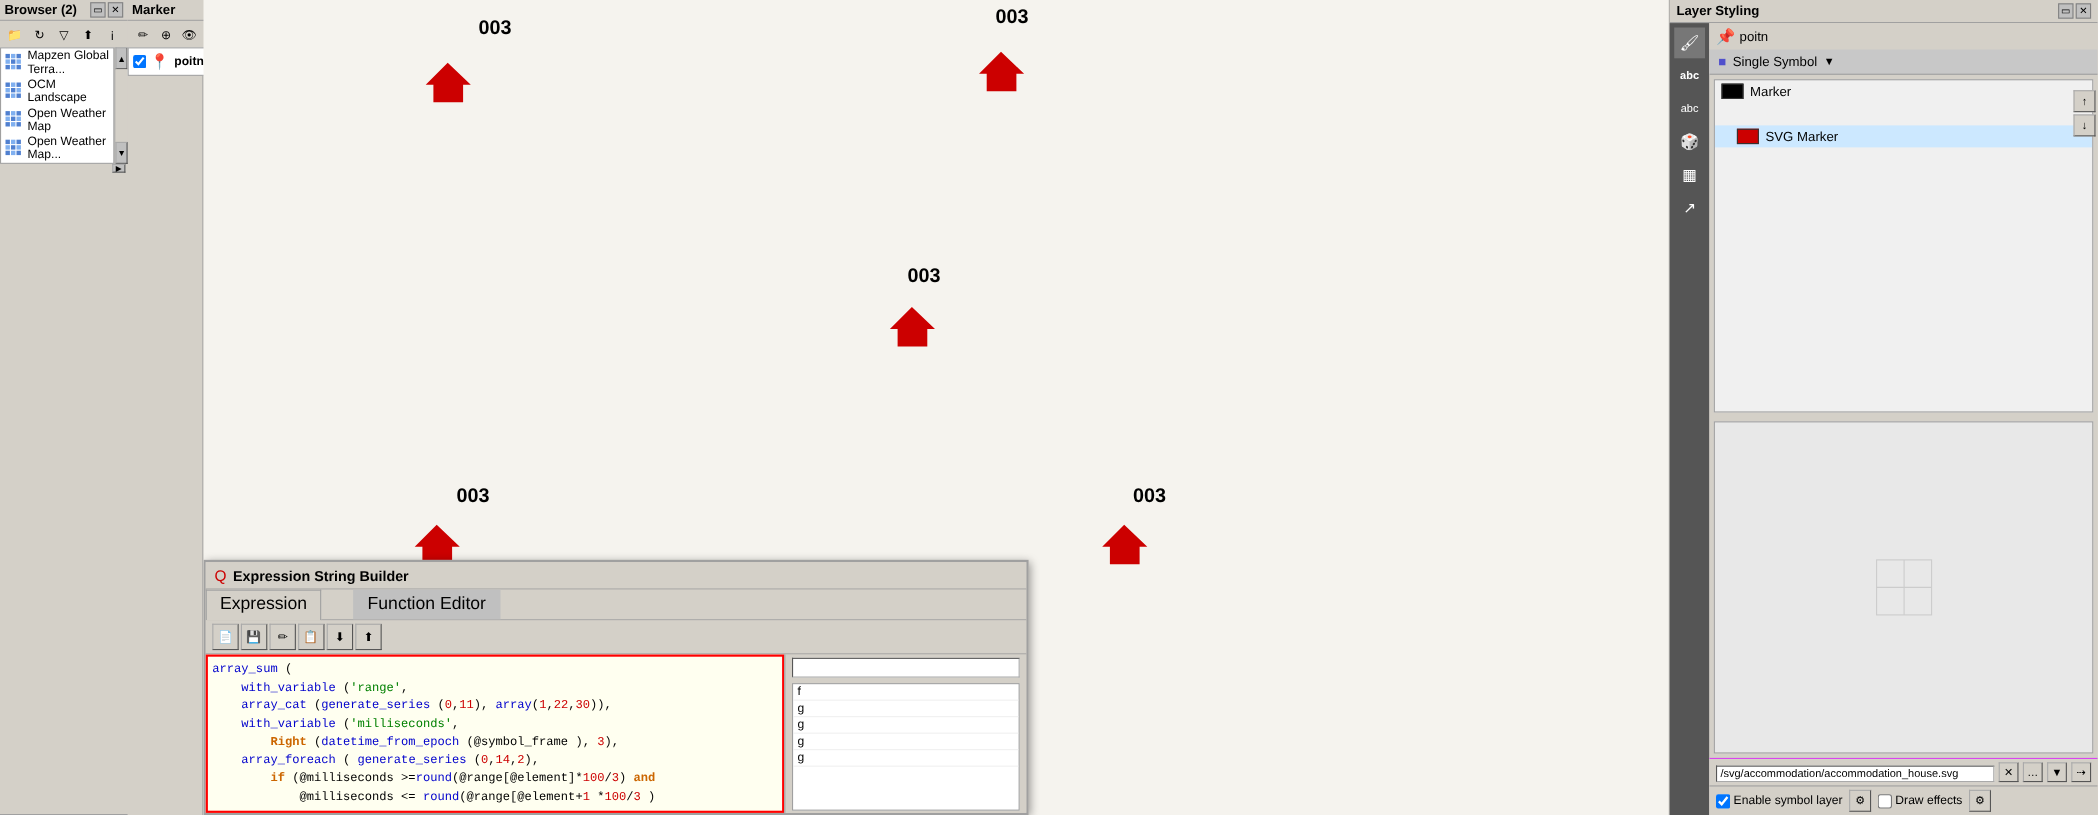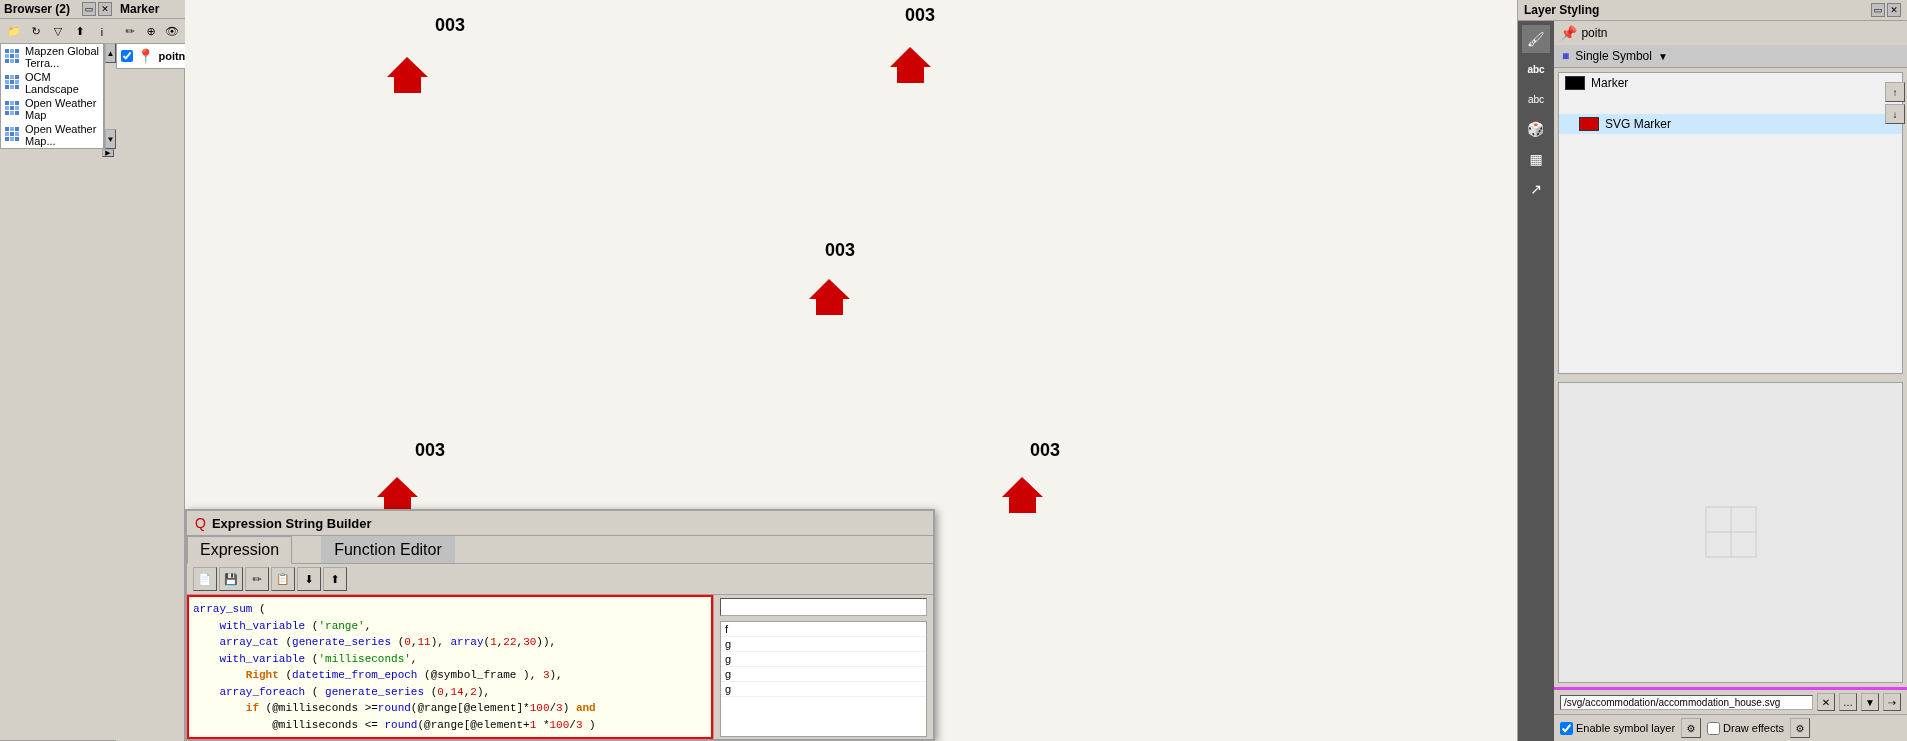--- a/index.html
+++ b/index.html
@@ -63,21 +63,21 @@
     .single-symbol-bar { display: flex; align-items: center; padding: 4px 8px; background: #c8c8c8; border-bottom: 1px solid #a0a0a0; font-size: 12px; gap: 6px; }
     .symbol-dropdown { font-size: 10px; }
 
     .symbol-tree { flex: 1; background: #f0f0f0; border: 1px solid #a0a0a0; margin: 4px; overflow: auto; }
     .symbol-tree-item { display: flex; align-items: center; padding: 3px 6px; gap: 6px; font-size: 12px; cursor: pointer; }
     .symbol-tree-item.selected { background: #cce8ff; margin-top: 21px; }
     .color-box { width: 20px; height: 14px; border: 1px solid #333; flex-shrink: 0; }
     .color-red { background: #cc0000; }
     .color-black { background: #000; }
 
-    .svg-path-bar { display: flex; align-items: center; padding: 3px 6px; gap: 4px; font-size: 11px; background: #d4d0c8; border-top: 3px solid #d946ef; }
+    .svg-path-bar { display: flex; align-items: flex-end; padding: 3px 6px; gap: 4px; font-size: 11px; background: #d4d0c8; border-top: 1px solid #d946ef; }
     .svg-path-btn { width: 18px; height: 18px; background: #d4d0c8; border: 1px outset #aaa; cursor: pointer; display: flex; align-items: center; justify-content: center; font-size: 10px; }
 
     .enable-symbol-bar { display: flex; align-items: center; padding: 3px 6px; gap: 6px; font-size: 11px; background: #d4d0c8; border-top: 1px solid #a0a0a0; }
     .checkbox-label { display: flex; align-items: center; gap: 3px; }
 
     
     .expression-builder { position: absolute; bottom: 0; left: 0; width: 730px; background: #d4d0c8; border: 2px solid #a0a0a0; box-shadow: 2px 2px 8px rgba(0,0,0,0.4); z-index: 100; }
     .expr-titlebar { display: flex; align-items: center; padding: 4px 8px; background: #d4d0c8; border-bottom: 1px solid #a0a0a0; }
     .expr-title-icon { color: #cc0000; font-size: 14px; margin-right: 6px; }
     .expr-title { font-size: 13px; font-weight: bold; }

